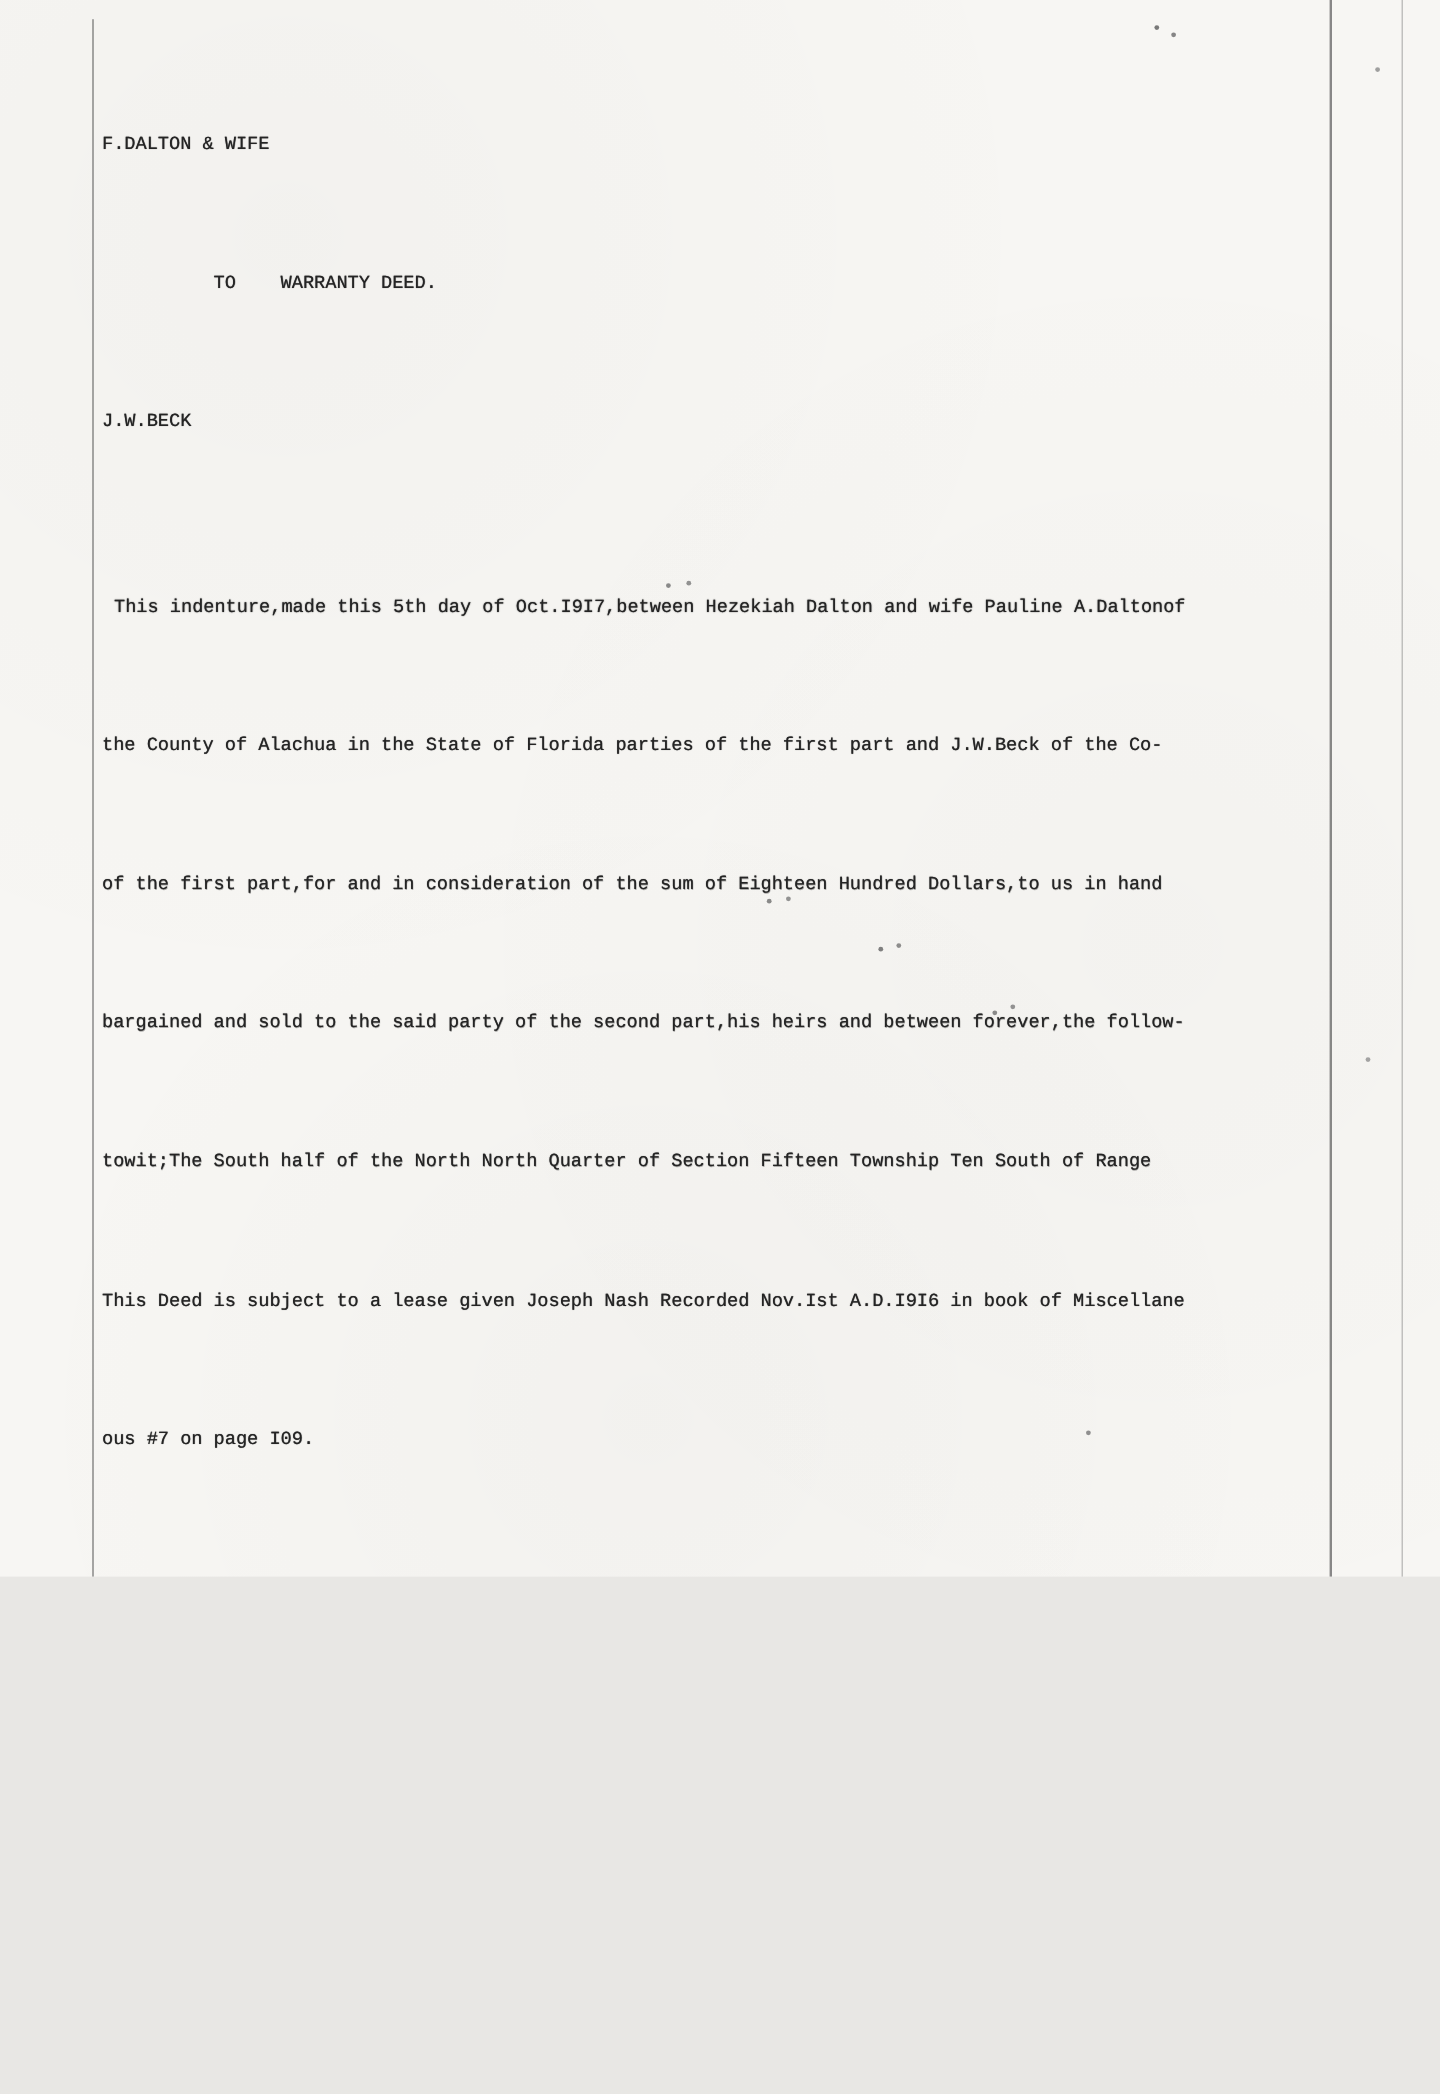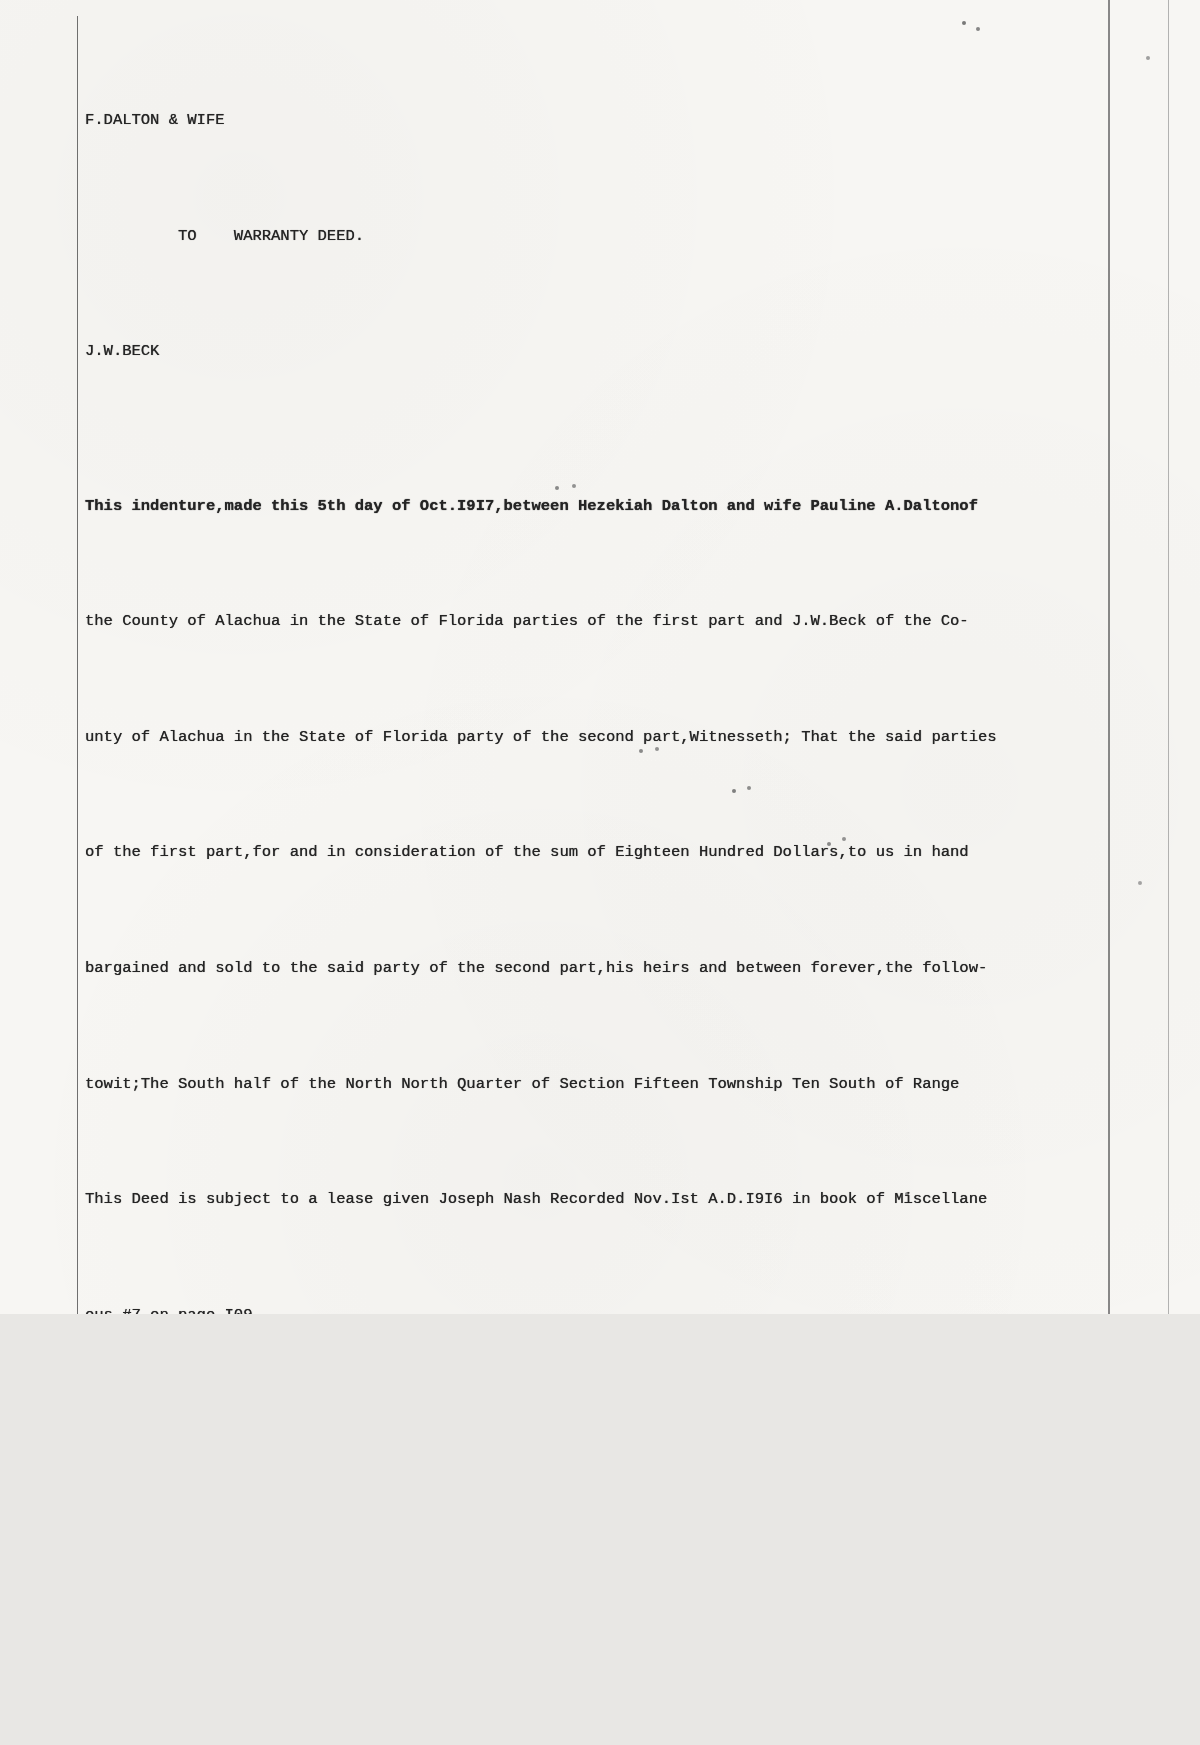--- a/index.html
+++ b/index.html
@@ -25,21 +25,21 @@
   .vl-r2{left:1168px;top:0;width:1px;height:1745px;background:#8d8d8d;opacity:.65;}
 
   .textcol{
     position:absolute;left:85px;top:24px;width:960px;
     font-size:15.5px;line-height:38.55px;
     color:#242424;
     white-space:pre;
     text-shadow:0 0 0.7px rgba(35,35,35,0.75), 0.4px 0.4px 0.4px rgba(60,60,60,0.35);
   }
   .ln{height:38.55px;position:relative;}
-  .b{font-weight:bold;text-shadow:0 0 1px rgba(20,20,20,0.9);}
+  .b{font-weight:normal;text-shadow:0 0 1px rgba(20,20,20,0.9);margin-left:10px;}
 
   .hw{
     position:absolute;
     font-family:"DejaVu Serif","Liberation Serif",serif;
     font-style:italic;
     color:#1b1b1b;
     letter-spacing:3px;
     white-space:pre;
   }
   .hw1{left:545px;top:1416px;font-size:34px;transform:rotate(-3.5deg) skewX(-8deg);}
@@ -82,21 +82,20 @@
   <div class="specks"></div>
   <div class="stray"></div>
 
   <div class="textcol">
     <div class="ln">F.DALTON &amp; WIFE</div>
     <div class="ln">          TO    WARRANTY DEED.</div>
     <div class="ln">J.W.BECK</div>
 
     <div class="ln b">This indenture,made this 5th day of Oct.I9I7,between Hezekiah Dalton and wife Pauline A.Daltonof</div>
     <div class="ln">the County of Alachua in the State of Florida parties of the first part and J.W.Beck of the Co-</div>
-    <div class="ln">unty of Alachua in the State of Florida party of the second part,Witnesseth; That the said parties</div>
     <div class="ln">of the first part,for and in consideration of the sum of Eighteen Hundred Dollars,to us in hand</div>
     <div class="ln">bargained and sold to the said party of the second part,his heirs and between forever,the follow-</div>
     <div class="ln">towit;The South half of the North North Quarter of Section Fifteen Township Ten South of Range</div>
     <div class="ln">This Deed is subject to a lease given Joseph Nash Recorded Nov.Ist A.D.I9I6 in book of Miscellane</div>
     <div class="ln">ous #7 on page I09.</div>
     
     
     
     
     

